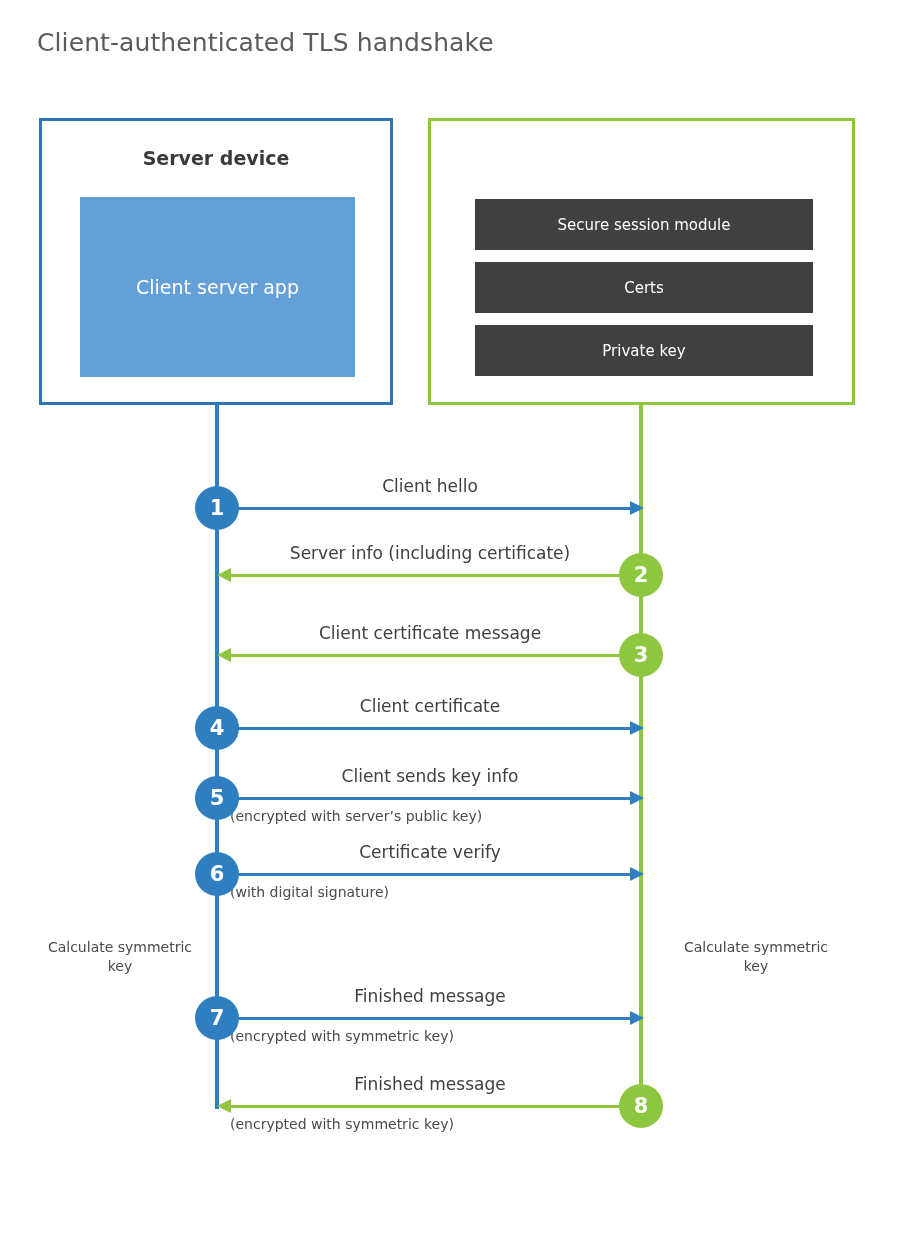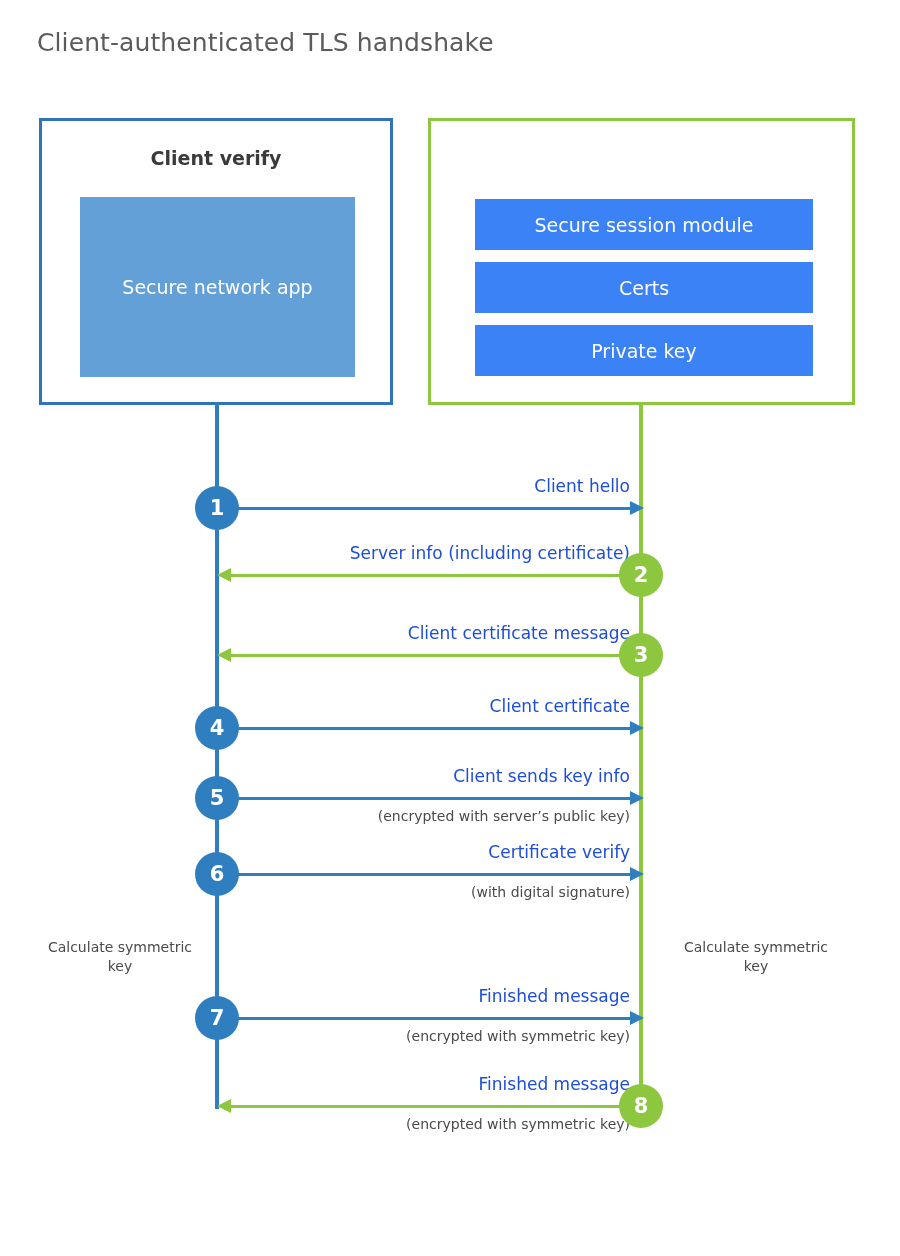--- a/index.html
+++ b/index.html
@@ -78,23 +78,23 @@
     justify-content: center;
     text-align: center;
     line-height: 1.3;
   }
 
   .server-bar {
     position: absolute;
     left: 44px;
     width: 338px;
     height: 51px;
-    background: #3b82f6;
+    background: #404040;
     color: #ffffff;
-    font-size: 19px;
+    font-size: 15px;
     display: flex;
     align-items: center;
     justify-content: center;
     text-align: center;
   }
   .server-bar.b0 { top: 78px; }
   .server-bar.b1 { top: 141px; }
   .server-bar.b2 { top: 204px; }
 
   
@@ -145,31 +145,31 @@
     left: 217px;
     border-top: 7px solid transparent;
     border-bottom: 7px solid transparent;
     border-right: 14px solid #8dc63f;
   }
 
   .msg-label {
     position: absolute;
     left: 230px;
     width: 400px;
-    text-align: right;
+    text-align: center;
     font-size: 17px;
-    color: #1d4ed8;
+    color: #404040;
     top: -32px;
     white-space: nowrap;
   }
   .msg-sublabel {
     position: absolute;
     left: 230px;
     width: 400px;
-    text-align: right;
+    text-align: left;
     font-size: 14px;
     color: #4a4a4a;
     top: 10px;
     white-space: nowrap;
   }
 
   
   .step-circle {
     position: absolute;
     width: 44px;
@@ -215,22 +215,22 @@
   }
 </style>
 </head>
 <body>
 
 <div id="diagram-root">
 
   <div class="page-title">Client-authenticated TLS handshake</div>
 
   <div class="actor-box client">
-    <div class="actor-title">Client verify</div>
-    <div class="app-block">Secure network app</div>
+    <div class="actor-title">Server device</div>
+    <div class="app-block">Client server app</div>
   </div>
 
   <div class="actor-box server">
     <div class="server-bar b0">Secure session module</div>
     <div class="server-bar b2">Private key</div>
     <div class="server-bar b1">Certs</div>
   </div>
 
   <div class="lifeline client-life"></div>
   <div class="lifeline server-life"></div>

